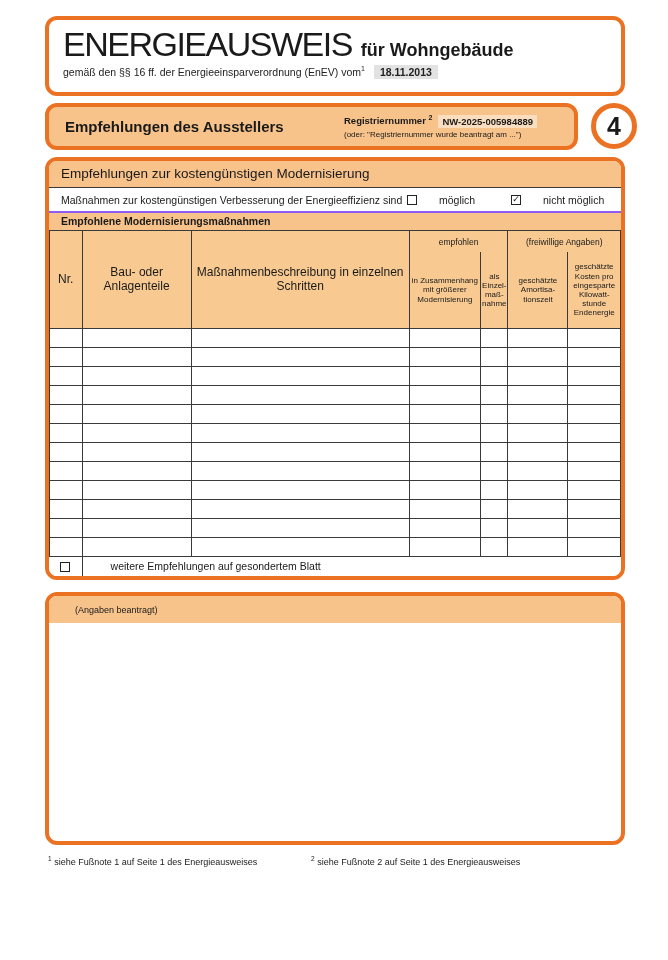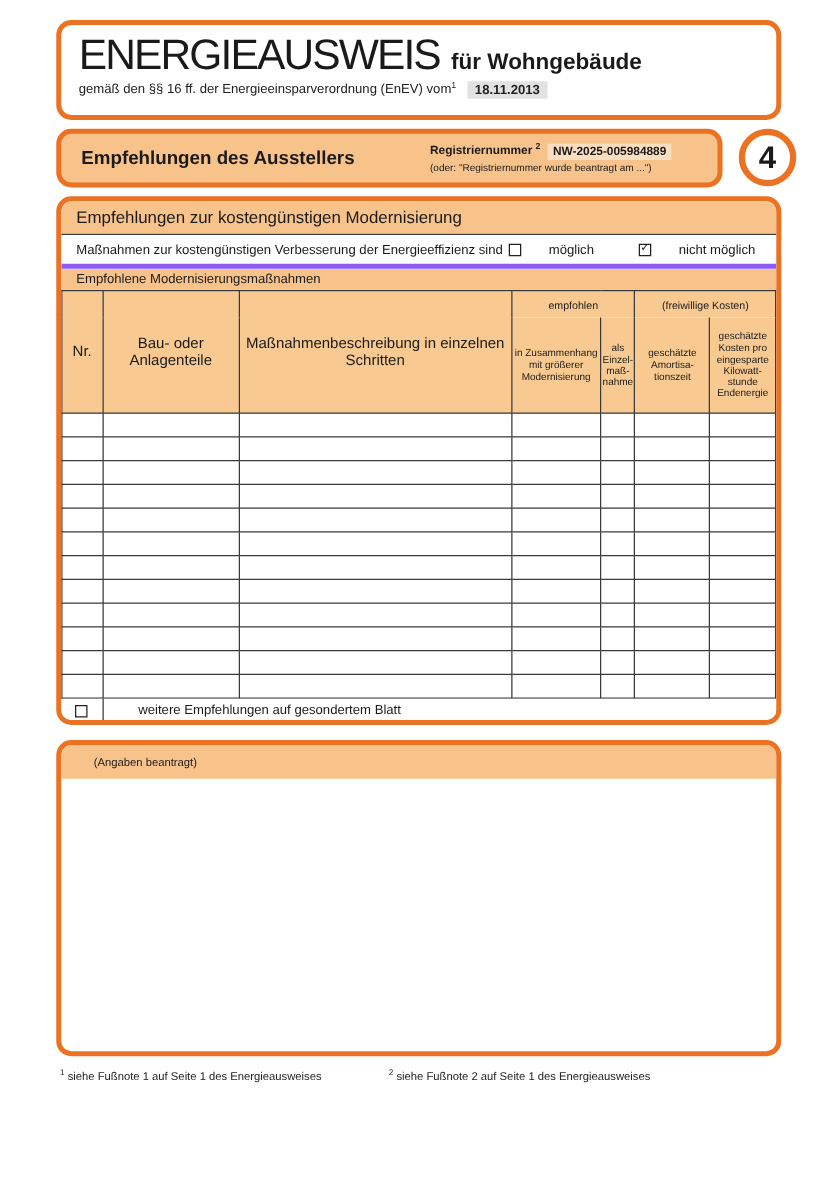--- a/index.html
+++ b/index.html
@@ -31,31 +31,31 @@
   .pagecircle{
     position:absolute;left:591px;top:103px;width:46px;height:46px;border:5px solid var(--accent);
     border-radius:50%;background:#fff;box-sizing:border-box;display:flex;align-items:center;justify-content:center;
     font-size:25px;font-weight:700;
   }
 
   
   .box3{left:45px;top:157px;width:580px;height:423px;display:flex;flex-direction:column;overflow:hidden;}
   .band{background:var(--panel);flex:none;}
   .b1{height:26px;line-height:26px;font-size:13.5px;padding-left:12px;}
-  .chkrow{height:23px;flex:none;position:relative;border-top:1px solid #3a3a3a;border-bottom:4px solid #8b5cf6;background:#fff;font-size:10.5px;}
+  .chkrow{height:23px;flex:none;position:relative;border-top:1px solid #3a3a3a;border-bottom:2px solid #8b5cf6;background:#fff;font-size:10.5px;}
   .chkrow .mtext{position:absolute;left:12px;top:50%;transform:translateY(-50%);white-space:nowrap;}
   .cbox{
     position:absolute;top:50%;transform:translateY(-50%);width:10px;height:10px;border:1.2px solid #222;
     background:#fff;display:flex;align-items:center;justify-content:center;
     font-family:"DejaVu Sans",sans-serif;font-size:9px;line-height:1;box-sizing:border-box;
   }
   .cb1{left:358px;} .cb2{left:462px;}
   .clabel{position:absolute;top:50%;transform:translateY(-50%);white-space:nowrap;}
   .cl1{left:390px;} .cl2{left:494px;}
-  .b2{height:17px;line-height:17px;font-size:10.5px;font-weight:400;padding-left:12px;}
+  .b2{height:17px;line-height:17px;font-size:10.5px;font-weight:700;padding-left:12px;}
 
   table.tbl{width:100%;border-collapse:collapse;table-layout:fixed;flex:none;}
   .tbl th,.tbl td{border:1px solid #3a3a3a;padding:0;}
   .tbl thead th{background:var(--thead);font-weight:400;vertical-align:middle;text-align:center;}
   .tbl th.grp{height:21px;font-size:8.5px;border-bottom:none;}
   .tbl th.sub{height:72px;font-size:8px;line-height:1.15;border-top:none;padding:2px 1px;}
   .tbl th.main{font-size:12px;line-height:1.15;padding:2px;}
   .tbl tbody td{height:12px;background:#fff;}
 
   .weitere{flex:none;height:19px;display:flex;align-items:stretch;border-bottom:1.5px solid #222;font-size:10.5px;background:#fff;gap:14px;}
@@ -132,21 +132,21 @@
           <col style="width:4.8%">
           <col style="width:10.5%">
           <col style="width:9.2%">
       </colgroup>
       <thead>
         <tr>
           <th rowspan="2" class="main">Nr.</th>
           <th rowspan="2" class="main">Bau- oder Anlagenteile</th>
           <th rowspan="2" class="main">Maßnahmenbeschreibung in einzelnen Schritten</th>
           <th colspan="2" class="grp">empfohlen</th>
-          <th colspan="2" class="grp">(freiwillige Kosten)</th>
+          <th colspan="2" class="grp">(freiwillige Angaben)</th>
         </tr>
         <tr>
           <th class="sub">in Zusammenhang mit größerer Modernisierung</th>
           <th class="sub">als Einzel- maß- nahme</th>
           <th class="sub">geschätzte Amortisa- tionszeit</th>
           <th class="sub">geschätzte Kosten pro eingesparte Kilowatt- stunde Endenergie</th>
         </tr>
       </thead>
       <tbody>
           <tr>

